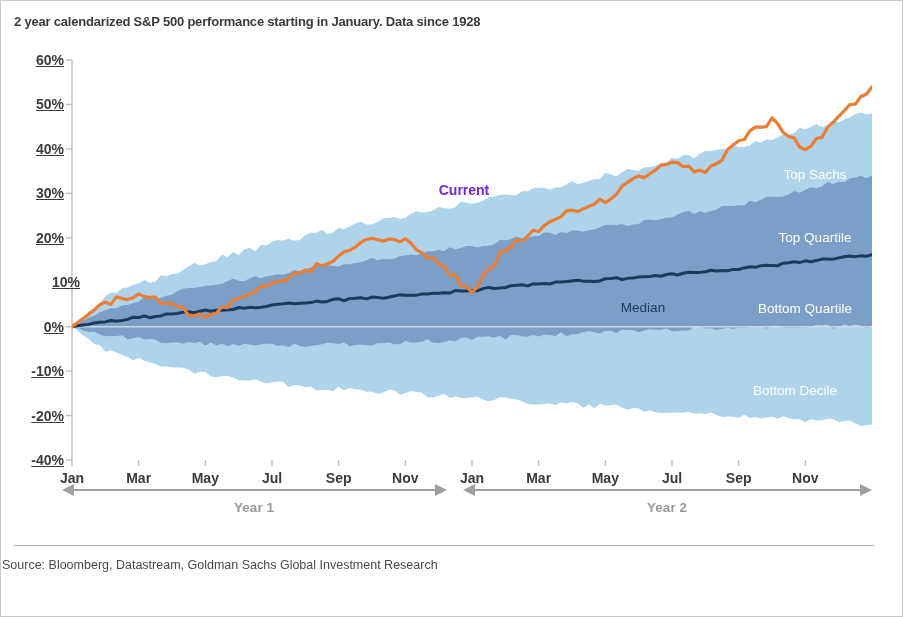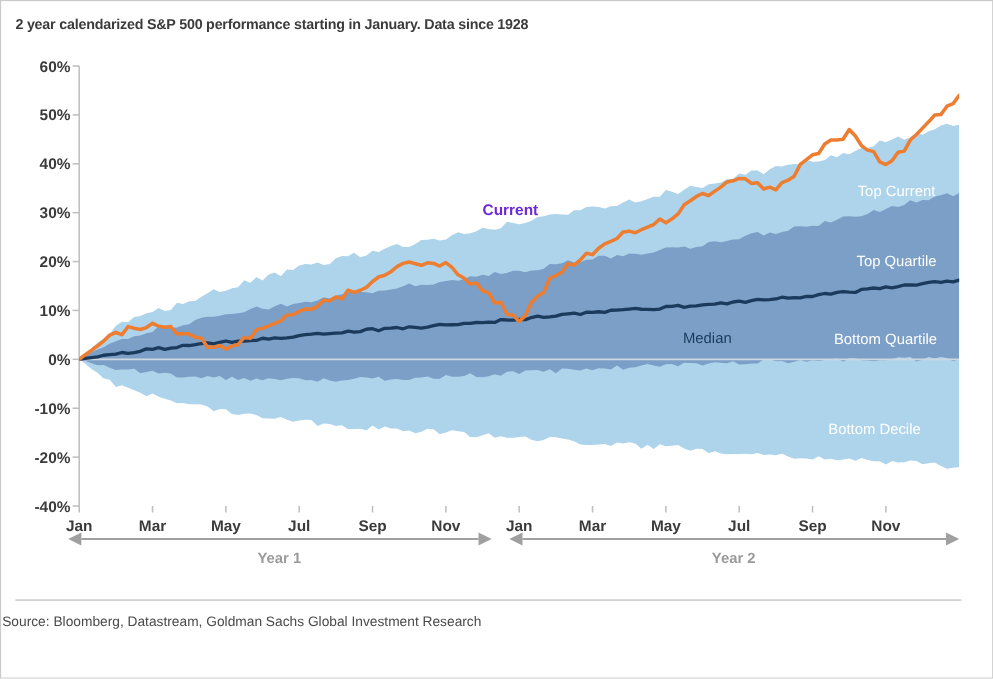--- a/index.html
+++ b/index.html
@@ -39,20 +39,21 @@
   }
   .ytick-label {
     position: absolute;
     right: 0;
     width: 54px;
     text-align: right;
     font-size: 14px;
     font-weight: bold;
     color: #3b3b3b;
     transform: translateY(-50%);
+    text-decoration: underline;
   }
   .xtick-label {
     position: absolute;
     font-size: 14px;
     font-weight: bold;
     color: #3b3b3b;
     transform: translateX(-50%);
     white-space: nowrap;
   }
   .band-label {
@@ -159,42 +160,42 @@
       <polygon points="872,490 860,484 860,496" fill="#a0a0a0"></polygon>
     </g>
 </svg>
 
 <div id="ytick-labels">
     <div class="ytick-label" style="top: 60px; left: 10px;">60%</div>
     <div class="ytick-label" style="top: 104.444px; left: 10px;">50%</div>
     <div class="ytick-label" style="top: 148.889px; left: 10px;">40%</div>
     <div class="ytick-label" style="top: 193.333px; left: 10px;">30%</div>
     <div class="ytick-label" style="top: 237.778px; left: 10px;">20%</div>
-    <div class="ytick-label" style="top: 282.222px; left: 10px;">10%</div>
+    <div class="ytick-label" style="top: 282.222px; left: 26px;">10%</div>
     <div class="ytick-label" style="top: 326.667px; left: 10px;">0%</div>
     <div class="ytick-label" style="top: 371.111px; left: 10px;">-10%</div>
     <div class="ytick-label" style="top: 415.556px; left: 10px;">-20%</div>
     <div class="ytick-label" style="top: 460px; left: 10px;">-40%</div>
   </div>
 <div id="xtick-labels">
     <div class="xtick-label" style="left: 72px; top: 470px;">Jan</div>
     <div class="xtick-label" style="left: 138.667px; top: 470px;">Mar</div>
     <div class="xtick-label" style="left: 205.333px; top: 470px;">May</div>
     <div class="xtick-label" style="left: 272px; top: 470px;">Jul</div>
     <div class="xtick-label" style="left: 338.667px; top: 470px;">Sep</div>
     <div class="xtick-label" style="left: 405.333px; top: 470px;">Nov</div>
     <div class="xtick-label" style="left: 472px; top: 470px;">Jan</div>
     <div class="xtick-label" style="left: 538.667px; top: 470px;">Mar</div>
     <div class="xtick-label" style="left: 605.333px; top: 470px;">May</div>
     <div class="xtick-label" style="left: 672px; top: 470px;">Jul</div>
     <div class="xtick-label" style="left: 738.667px; top: 470px;">Sep</div>
     <div class="xtick-label" style="left: 805.333px; top: 470px;">Nov</div>
   </div>
 
-<div class="band-label" style="left:815px; top:174px;">Top Current</div>
+<div class="band-label" style="left:815px; top:174px;">Top Sachs</div>
 <div class="band-label" style="left:815px; top:237px;">Top Quartile</div>
 <div class="band-label" style="left:805px; top:308px;">Bottom Quartile</div>
 <div class="band-label" style="left:795px; top:374px;margin-top:16px;">Bottom Decile</div>
 <div class="band-label dark" style="left:643px; top:307px;">Median</div>
 <div id="current-label" style="left:464px; top:190px;">Current</div>
 
 <div class="year-label" style="left:254px; top:500px;">Year 1</div>
 <div class="year-label" style="left:667px; top:500px;">Year 2</div>
 
 <div id="source-rule"></div>

